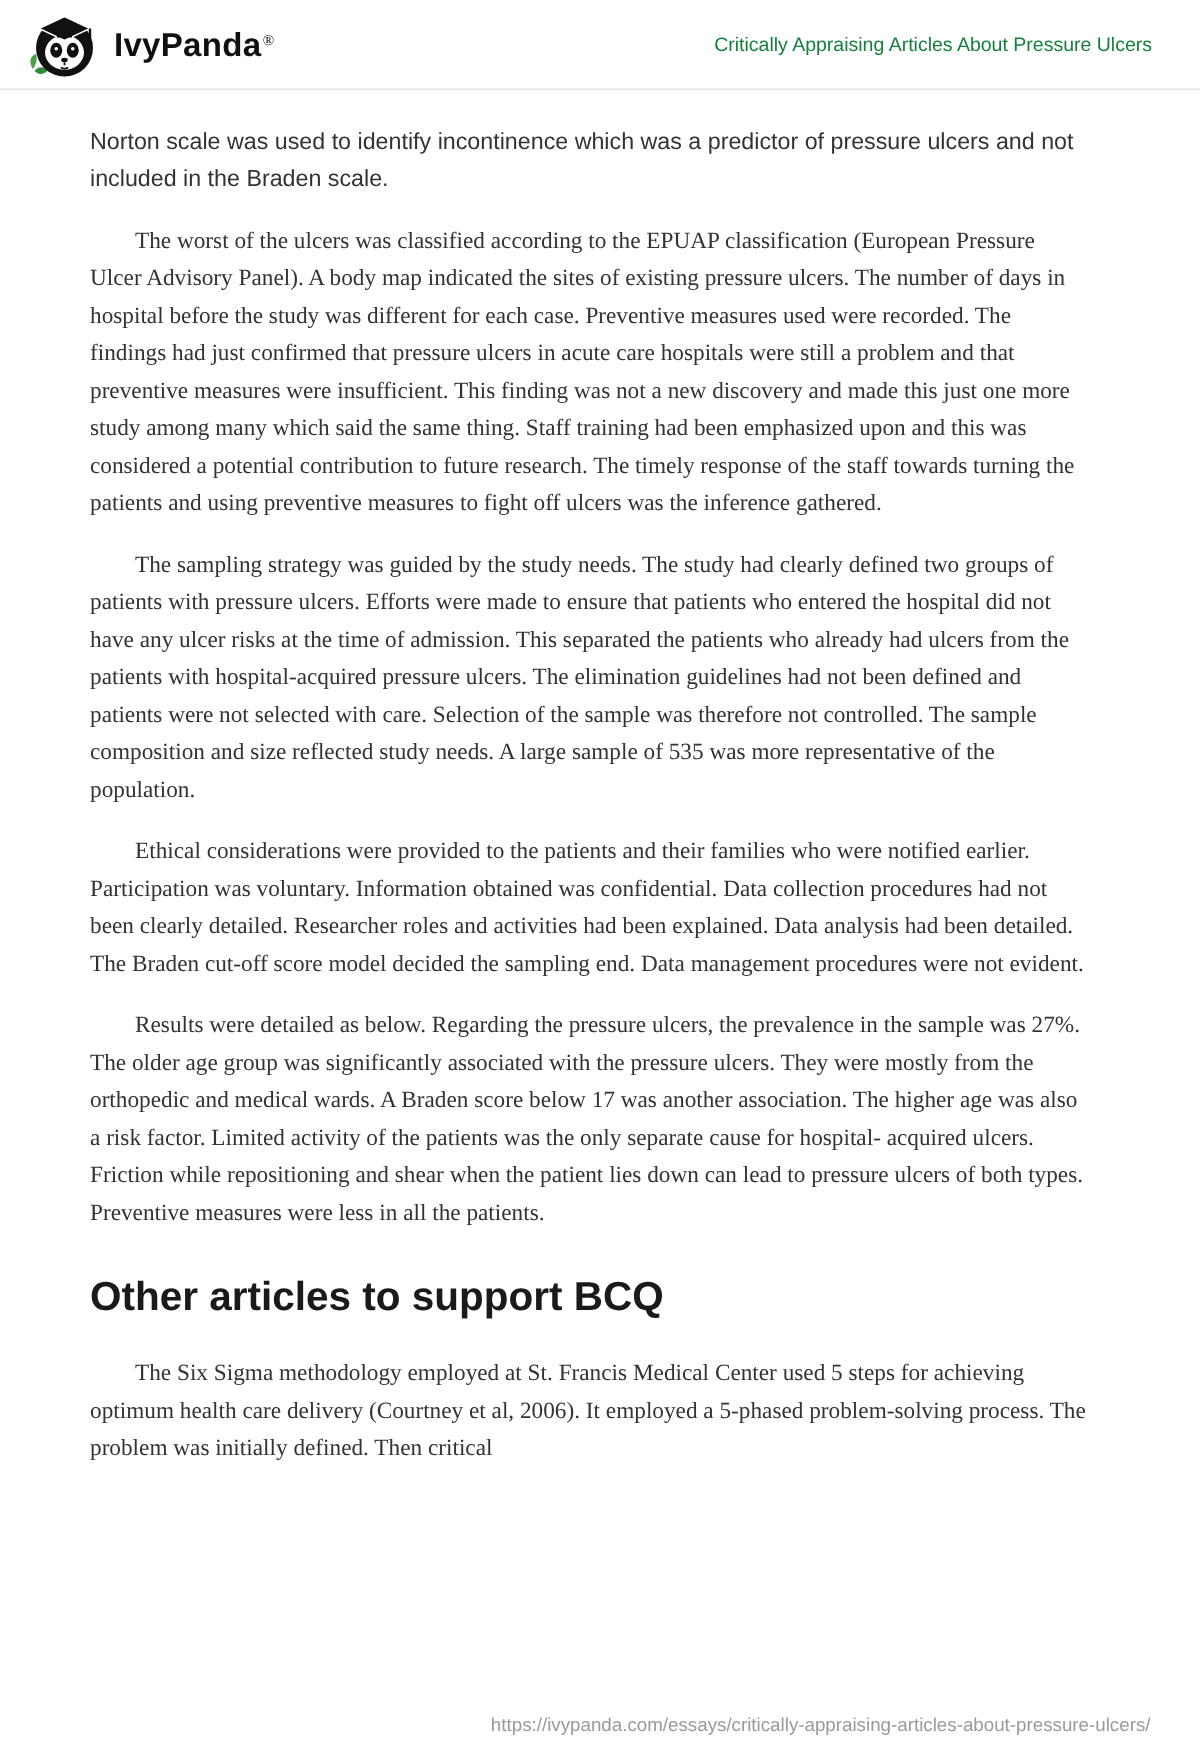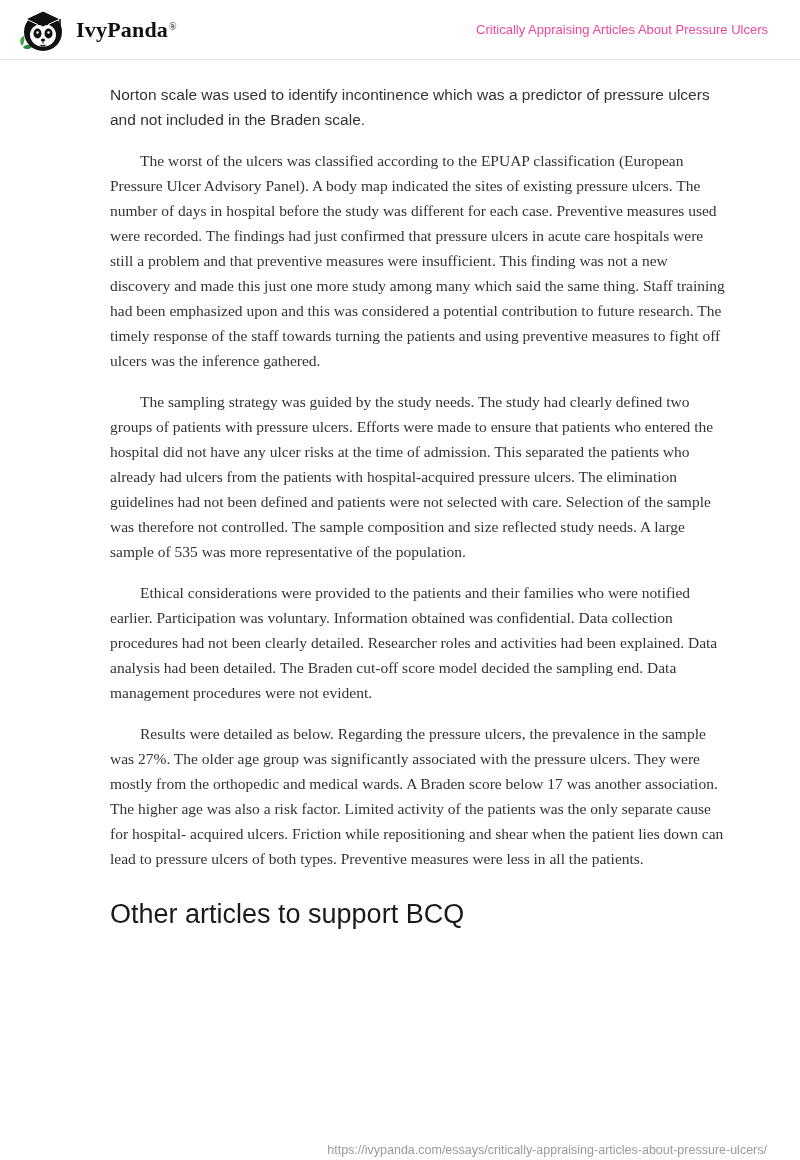--- a/index.html
+++ b/index.html
@@ -30,57 +30,57 @@
     display: flex;
     align-items: center;
     gap: 10px;
   }
   .logo-wrap {
     width: 50px;
     height: 48px;
     display: inline-block;
   }
   .brand-name {
-    font-family: Liberation Serif, serif;
+    font-family: Liberation Sans, sans-serif;
     font-weight: bold;
     font-size: 22px;
     color: #101010;
     letter-spacing: 0.2px;
   }
   .brand-reg {
     font-family: "Liberation Serif", serif;
     font-size: 10px;
     color: #101010;
     vertical-align: super;
     margin-left: 1px;
   }
   .doc-title {
-    color: #ec4899;
+    color: #15803d;
     font-size: 13px;
     text-align: center;
   }
 
   
   .content {
-    padding: 22px 75px 0 110px;
+    padding: 22px 75px 0 60px;
     font-size: 15.5px;
     line-height: 25px;
     color: #333333;
   }
   .content p {
     margin: 0 0 16px 0;
     text-align: left;
   }
   .content p.indent {
     text-indent: 30px;
     font-family: Liberation Serif, serif;
   }
   .section-heading {
     font-size: 27px;
-    font-weight: 400;
+    font-weight: 700;
     color: #1a1a1a;
     margin: 26px 0 22px 0;
     line-height: 34px;
   }
 
   
   .page-footer {
     position: absolute;
     bottom: 3px;
     right: 33px;
@@ -122,15 +122,16 @@
   <div class="doc-title">Critically Appraising Articles About Pressure Ulcers</div>
 </header>
 
 <main class="content">
   <p>Norton scale was used to identify incontinence which was a predictor of pressure ulcers and not included in the Braden scale.</p>
   <p class="indent">The worst of the ulcers was classified according to the EPUAP classification (European Pressure Ulcer Advisory Panel). A body map indicated the sites of existing pressure ulcers. The number of days in hospital before the study was different for each case. Preventive measures used were recorded. The findings had just confirmed that pressure ulcers in acute care hospitals were still a problem and that preventive measures were insufficient. This finding was not a new discovery and made this just one more study among many which said the same thing. Staff training had been emphasized upon and this was considered a potential contribution to future research. The timely response of the staff towards turning the patients and using preventive measures to fight off ulcers was the inference gathered.</p>
   <p class="indent">The sampling strategy was guided by the study needs. The study had clearly defined two groups of patients with pressure ulcers. Efforts were made to ensure that patients who entered the hospital did not have any ulcer risks at the time of admission. This separated the patients who already had ulcers from the patients with hospital-acquired pressure ulcers. The elimination guidelines had not been defined and patients were not selected with care. Selection of the sample was therefore not controlled. The sample composition and size reflected study needs. A large sample of 535 was more representative of the population.</p>
   <p class="indent">Ethical considerations were provided to the patients and their families who were notified earlier. Participation was voluntary. Information obtained was confidential. Data collection procedures had not been clearly detailed. Researcher roles and activities had been explained. Data analysis had been detailed. The Braden cut-off score model decided the sampling end. Data management procedures were not evident.</p>
   <p class="indent">Results were detailed as below. Regarding the pressure ulcers, the prevalence in the sample was 27%. The older age group was significantly associated with the pressure ulcers. They were mostly from the orthopedic and medical wards. A Braden score below 17 was another association. The higher age was also a risk factor. Limited activity of the patients was the only separate cause for hospital- acquired ulcers. Friction while repositioning and shear when the patient lies down can lead to pressure ulcers of both types. Preventive measures were less in all the patients.</p>
   <h2 class="section-heading">Other articles to support BCQ</h2>
+  <p class="indent">The Six Sigma methodology employed at St. Francis Medical Center used 5 steps for achieving optimum health care delivery (Courtney et al, 2006). It employed a 5-phased problem-solving process. The problem was initially defined. Then critical</p>
 </main>
 
 <footer class="page-footer">https://ivypanda.com/essays/critically-appraising-articles-about-pressure-ulcers/</footer>
 
 </body></html>

